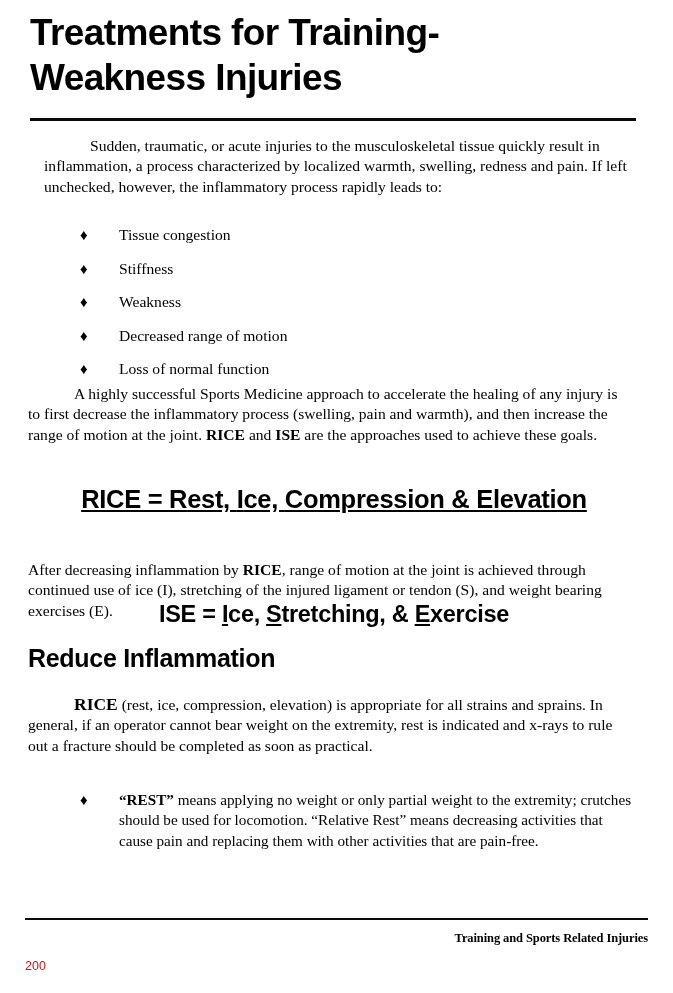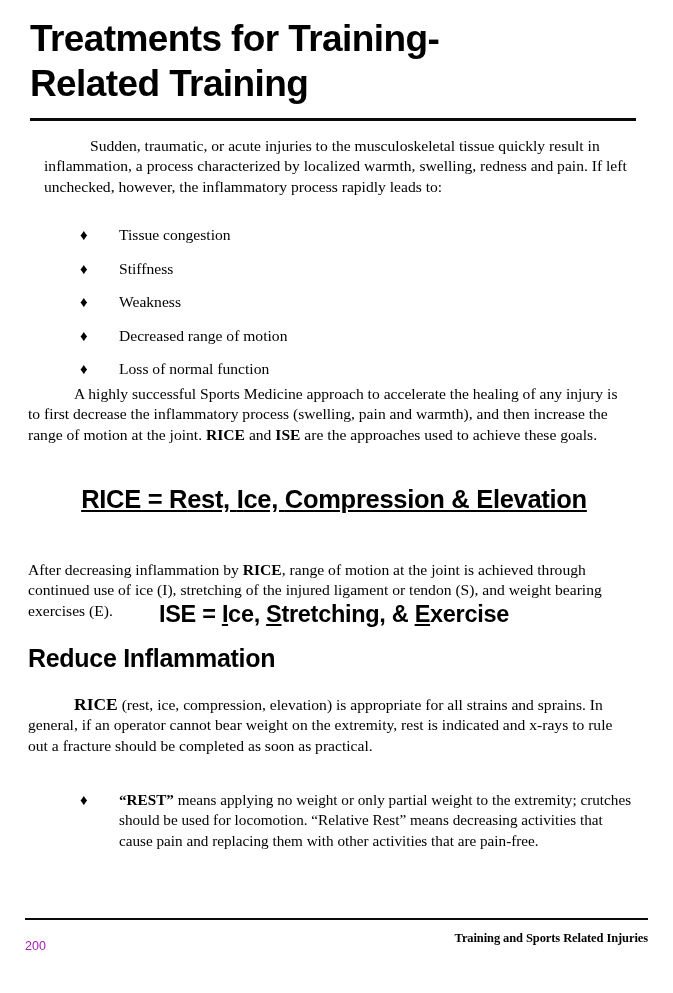--- a/index.html
+++ b/index.html
@@ -19,21 +19,21 @@
 
   .page {
     position: absolute;
     inset: 0;
   }
 
   
   .doc-title {
     position: absolute;
     left: 30px;
-    top: 16px;
+    top: 10px;
     width: 600px;
     font-family: "Liberation Sans", "DejaVu Sans", sans-serif;
     font-weight: bold;
     font-size: 37px;
     line-height: 45px;
     letter-spacing: -0.6px;
     color: #000;
   }
 
   .rule {
@@ -153,25 +153,25 @@
     font-size: 25px;
     line-height: 30px;
     text-align: left;
   }
   .ul { text-decoration: underline; }
 
   
   .footer-page {
     position: absolute;
     left: 25px;
-    top: 938px;
+    top: 958px;
     font-family: "Liberation Sans", "DejaVu Sans", sans-serif;
     font-size: 12.5px;
     line-height: 16px;
-    color: #a21caf;
+    color: #b91c1c;
   }
   .footer-title {
     position: absolute;
     right: 25px;
     top: 930px;
     font-family: Liberation Serif, serif;
     font-weight: bold;
     font-size: 12.5px;
     line-height: 16px;
     letter-spacing: -0.1px;
@@ -179,21 +179,21 @@
     text-align: right;
   }
 </style>
 </head>
 <body>
 
 <div class="page">
 
   <div class="doc-title">
     <span>Treatments for Training-</span><br>
-    <span>Related Training</span>
+    <span>Weakness Injuries</span>
   </div>
 
   <div class="rule rule-title"></div>
 
   <div class="body-text p1 indent-first">Sudden, traumatic, or acute injuries to the musculoskeletal tissue quickly result in inflammation, a process characterized by localized warmth, swelling, redness and pain. If left unchecked, however, the inflammatory process rapidly leads to:</div>
 
   <div class="bullets">
     <div class="bullet-row">
       <span class="bullet-mark">♦</span>
       <span class="bullet-text">Tissue congestion</span>

